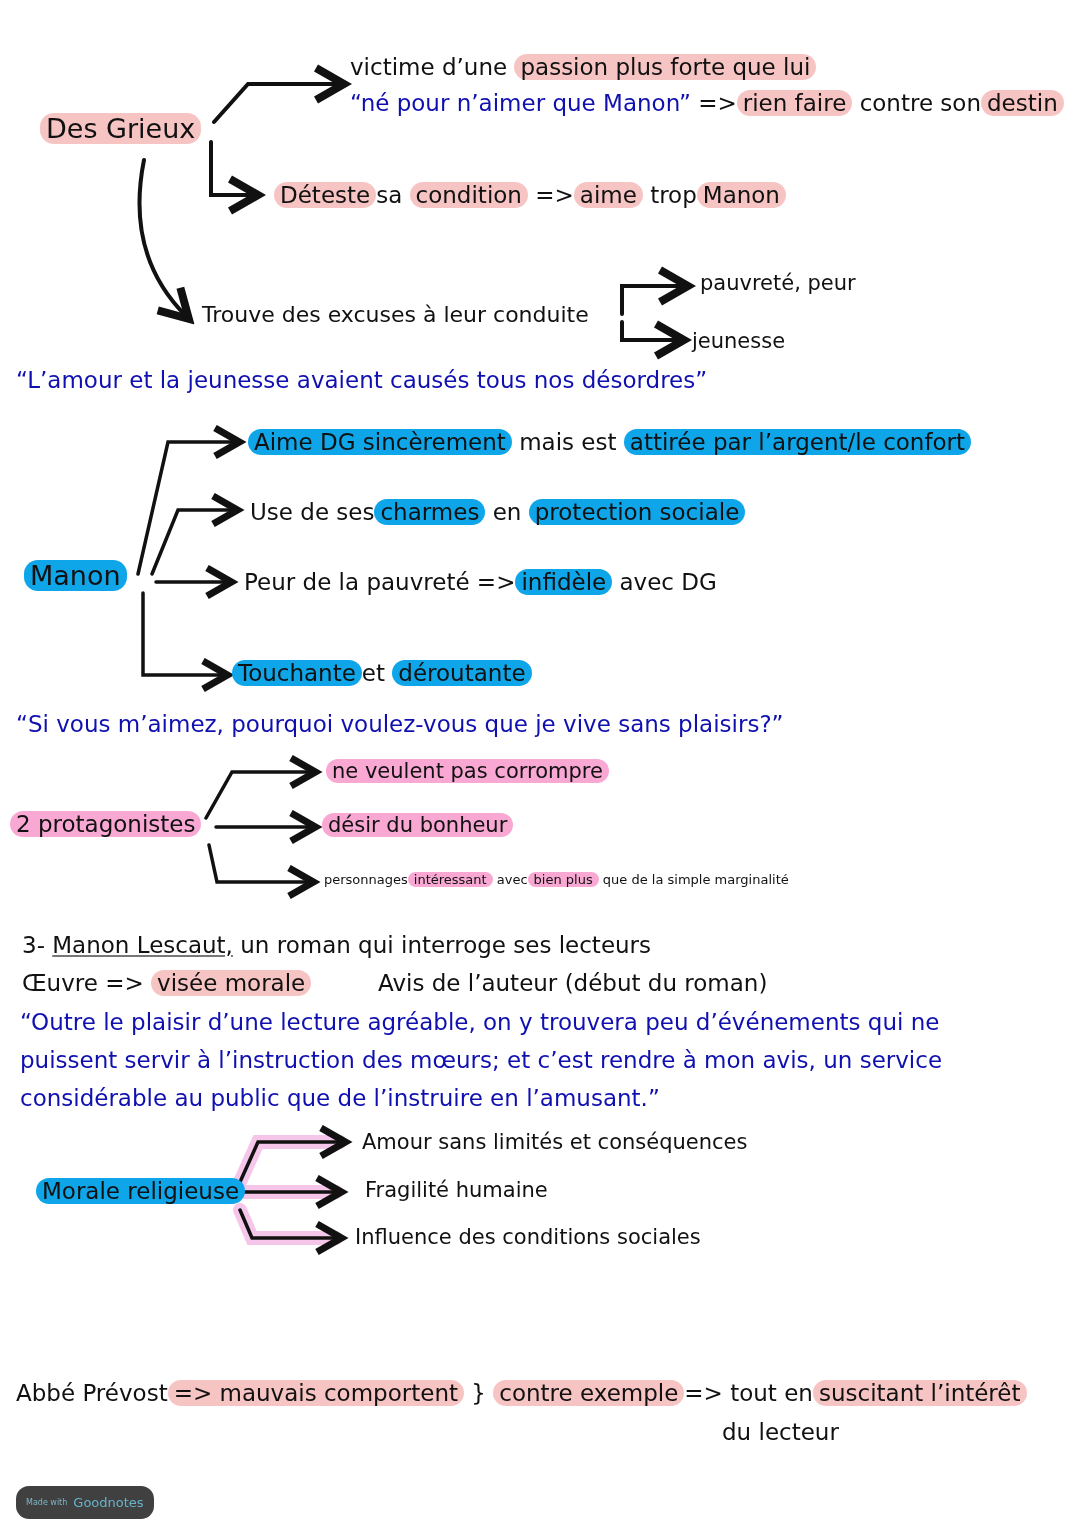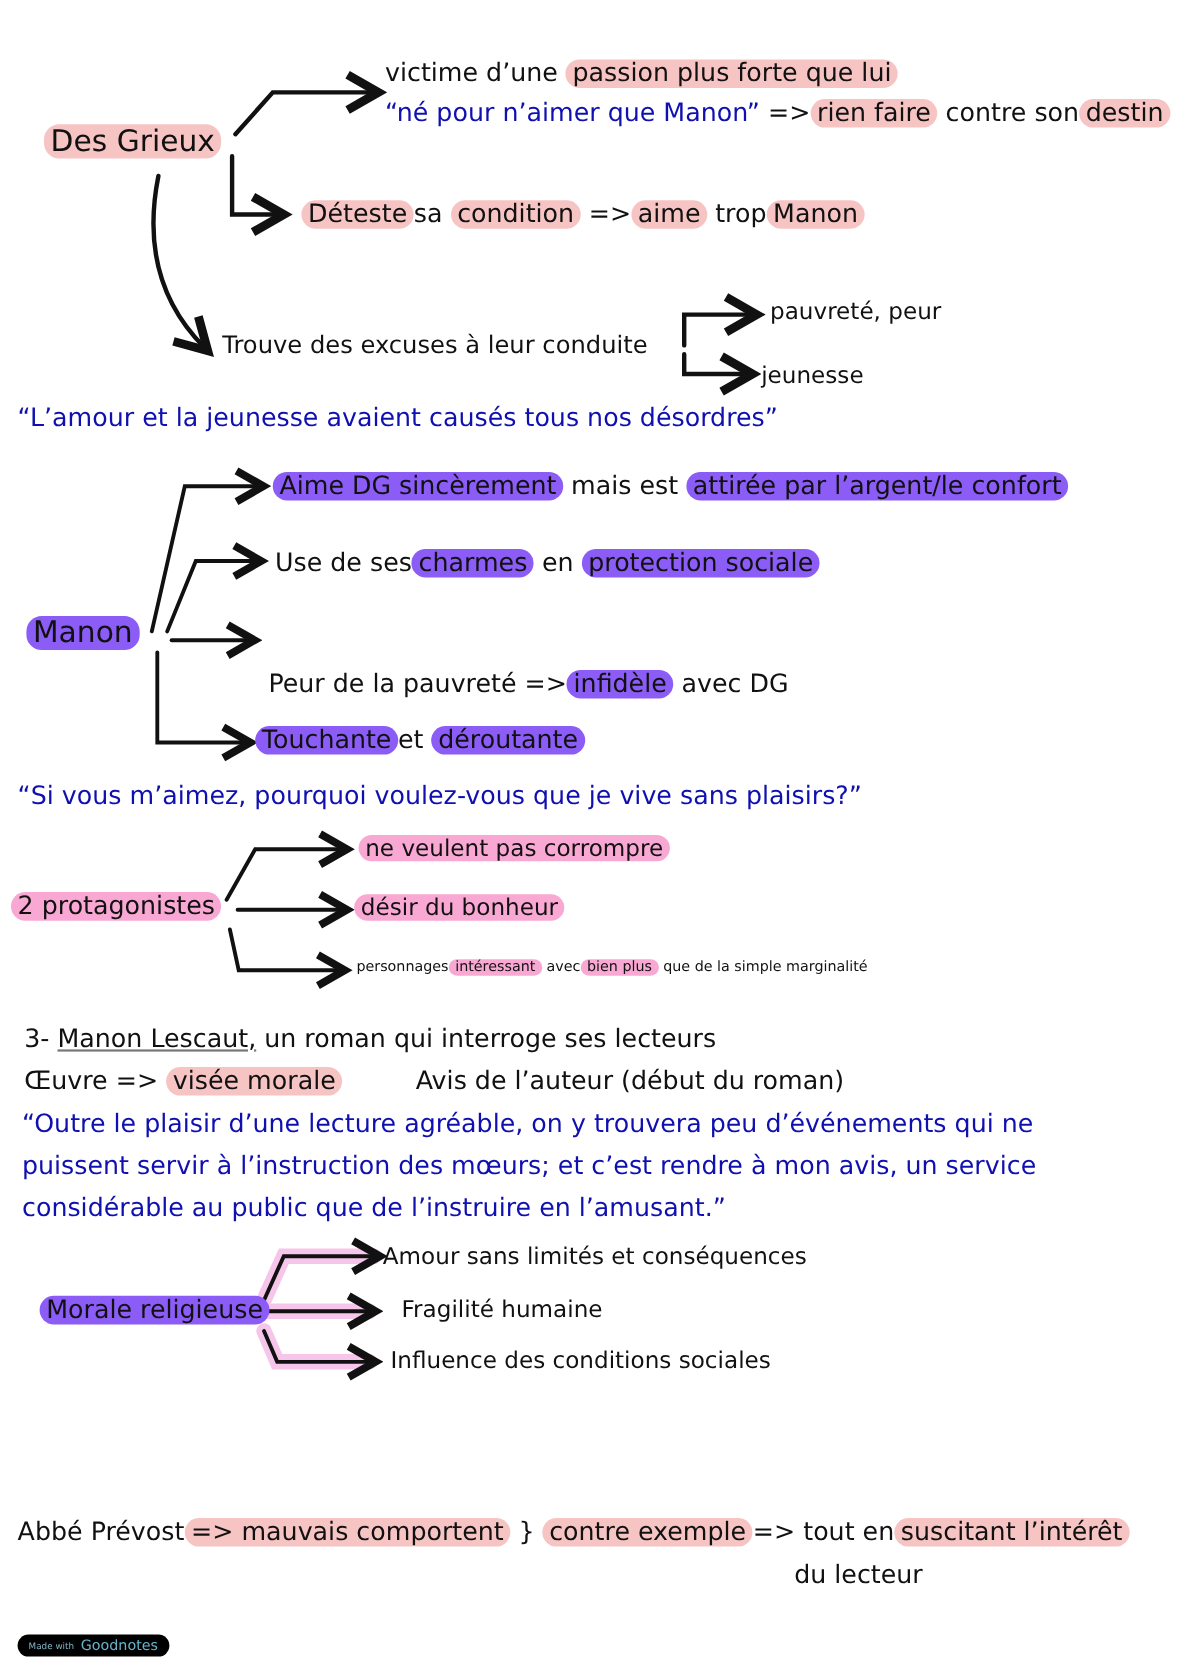--- a/index.html
+++ b/index.html
@@ -2,27 +2,27 @@
 <html><head>
   <meta charset="utf-8">
   <style>
     html, body { margin: 0; padding: 0; background: #ffffff; }
     body { width: 1080px; height: 1527px; position: relative; overflow: hidden;
       font-family: "DejaVu Sans", sans-serif; color: #111111; }
     .t { position: absolute; white-space: nowrap; font-size: 23px; line-height: 30px; }
     .blue { color: #1010b0; }
     .hl { border-radius: 14px; padding: 0 6px; }
     .pink { background: #f7c4c4; }
-    .mag { background: #8b5cf6; }
+    .mag { background: #0ea5e9; }
     .lav { background: #f9a8d4; }
     .big { font-size: 27px; }
     svg.lines { position: absolute; left: 0; top: 0; }
     .ul { text-decoration: underline; text-decoration-color: #777; }
-    .badge { position: absolute; left: 16px; top: 1486px; height: 20px; padding: 0 10px;
-      border-radius: 13px; background: #000000; display: flex; align-items: center; gap: 6px; }
+    .badge { position: absolute; left: 16px; top: 1486px; height: 33px; padding: 0 10px;
+      border-radius: 13px; background: #404040; display: flex; align-items: center; gap: 6px; }
     .badge .s { font-size: 8px; color: #7fb6c8; }
     .badge .b { font-size: 13px; color: #67b3cc; }
   </style>
 </head>
 <body>
 
 <svg class="lines" width="1080" height="1527">
   <defs>
     <marker id="ah" markerWidth="10" markerHeight="10" refX="7" refY="5" orient="auto">
       <path d="M1,1 L8,5 L1,9" fill="none" stroke="#111" stroke-width="2"></path>
@@ -83,21 +83,21 @@
 <div class="t" style="left:248px;top:427px;">
   <span class="hl mag">Aime DG sincèrement</span>
   <span>mais est</span>
   <span class="hl mag">attirée par l’argent/le confort</span>
 </div>
 <div class="t" style="left:250px;top:497px;">
   <span>Use de ses</span><span class="hl mag">charmes</span>
   <span>en</span>
   <span class="hl mag">protection sociale</span>
 </div>
-<div class="t" style="left:244px;top:567px;margin-top:40px;">
+<div class="t" style="left:244px;top:567px;">
   <span>Peur de la pauvreté =&gt;</span><span class="hl mag">infidèle</span>
   <span>avec DG</span>
 </div>
 <div class="t" style="left:232px;top:658px;">
   <span class="hl mag">Touchante</span><span>et</span>
   <span class="hl mag">déroutante</span>
 </div>
 <div class="t blue" style="left:16px;top:709px;">“Si vous m’aimez, pourquoi voulez-vous que je vive sans plaisirs?”</div>
 
 <div class="t" style="left:10px;top:809px;"><span class="hl lav">2 protagonistes</span></div>
@@ -117,21 +117,21 @@
 <div class="t" style="left:22px;top:968px;">
   <span>Œuvre =&gt;</span>
   <span class="hl pink">visée morale</span>
 </div>
 <div class="t" style="left:378px;top:968px;">Avis de l’auteur (début du roman)</div>
 <div class="t blue" style="left:20px;top:1007px;">“Outre le plaisir d’une lecture agréable, on y trouvera peu d’événements qui ne</div>
 <div class="t blue" style="left:20px;top:1045px;">puissent servir à l’instruction des mœurs; et c’est rendre à mon avis, un service</div>
 <div class="t blue" style="left:20px;top:1083px;">considérable au public que de l’instruire en l’amusant.”</div>
 
 <div class="t" style="left:16px;top:1176px;margin-left:20px;"><span class="hl mag">Morale religieuse</span></div>
-<div class="t" style="left:348px;top:1127px;font-size:21px;">Amour sans limités et conséquences</div>
+<div class="t" style="left:362px;top:1127px;font-size:21px;">Amour sans limités et conséquences</div>
 <div class="t" style="left:365px;top:1175px;font-size:21px;">Fragilité humaine</div>
 <div class="t" style="left:355px;top:1222px;font-size:21px;">Influence des conditions sociales</div>
 
 <div class="t" style="left:16px;top:1378px;">
   <span>Abbé Prévost</span><span class="hl pink">=&gt; mauvais comportent</span>
   <span>}</span>
   <span class="hl pink">contre exemple</span><span>=&gt;</span>
   <span>tout en</span><span class="hl pink">suscitant l’intérêt</span>
 </div>
 <div class="t" style="left:722px;top:1417px;">du lecteur</div>

